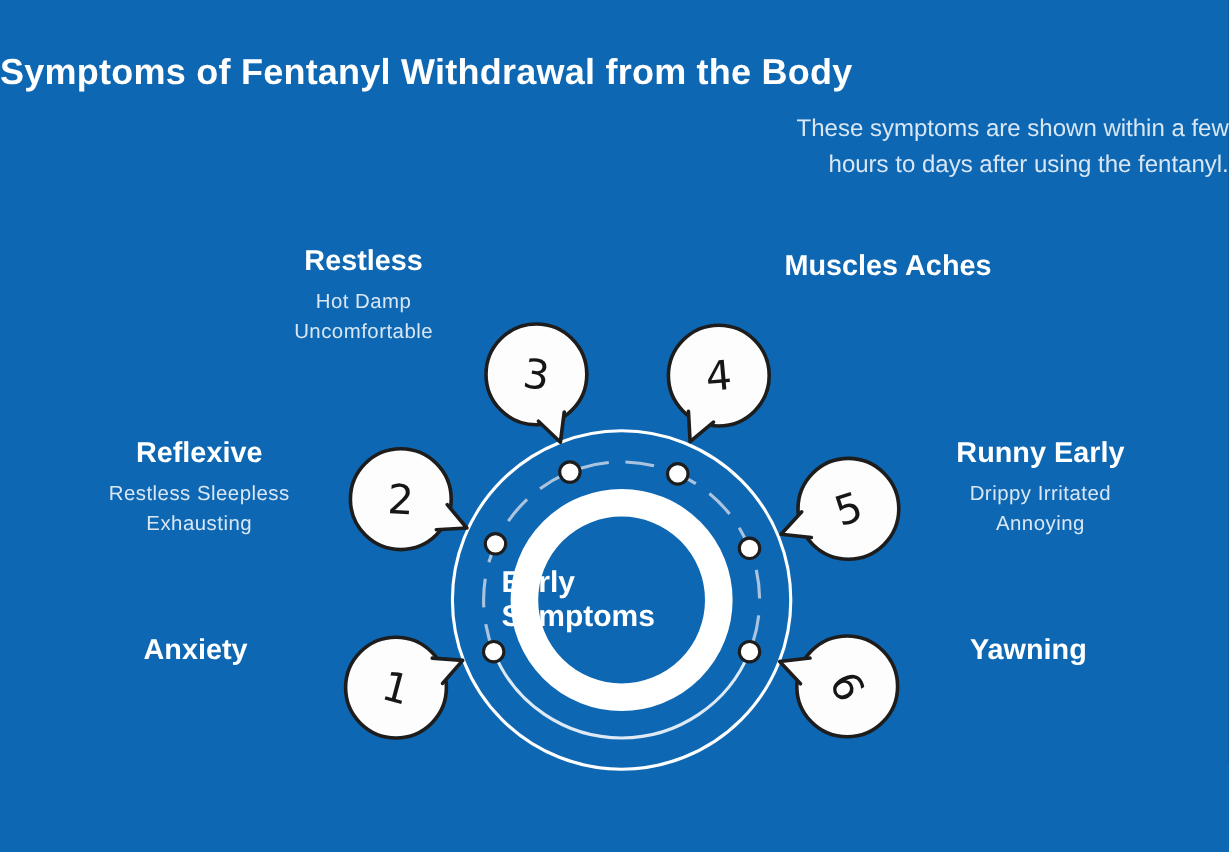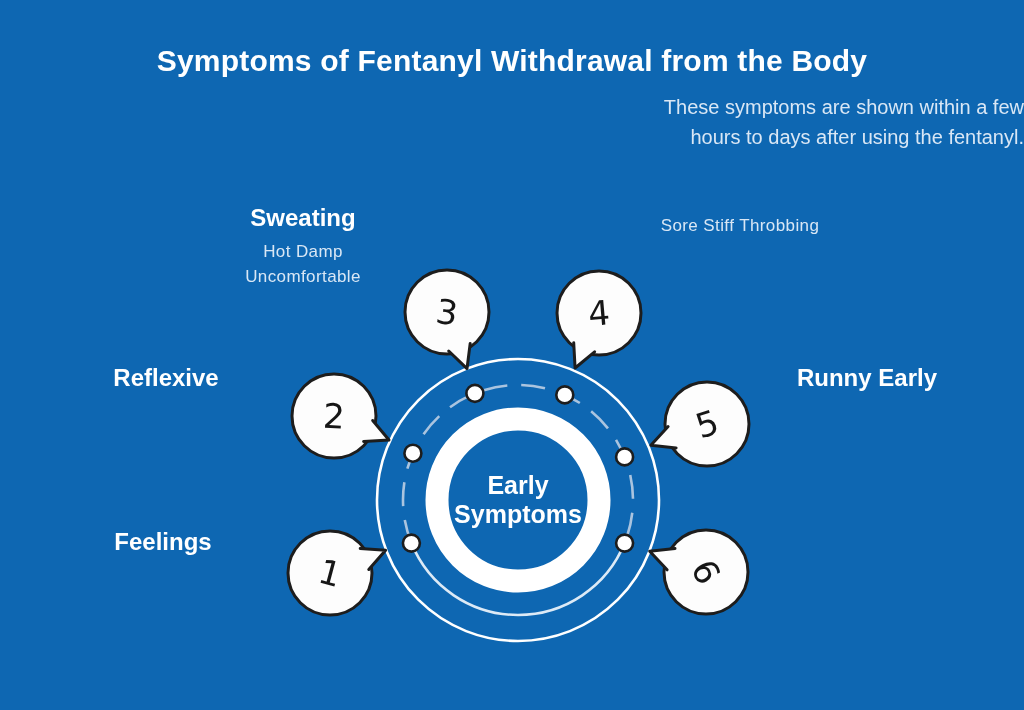--- a/index.html
+++ b/index.html
@@ -8,36 +8,36 @@
     --ring:#ffffff; --dash:#aac4df; --dash-solid:#ddeaf6;
   }
   html,body{margin:0;padding:0;}
   body{background:#222;font-family:"Liberation Sans",sans-serif;}
   .stage{
     position:relative;width:1024px;height:710px;overflow:hidden;
     background:var(--bg);
   }
   .abs{position:absolute;}
   .page-title{
-    left:0;top:44px;width:1024px;text-align:center;
+    left:0;top:44px;width:1024px;text-align:left;
     font-size:30px;font-weight:700;color:var(--txt);letter-spacing:.2px;
   }
   .page-subtitle{
     left:0;top:92px;width:1024px;text-align:right;
     font-size:20px;color:var(--soft);line-height:30px;white-space:pre-line;
   }
   .symptom{width:280px;text-align:center;}
   .sym-title{font-size:24px;font-weight:700;color:var(--txt);line-height:30px;}
   .sym-desc{
     margin-top:6px;font-family:Liberation Sans, sans-serif;
     font-size:17px;color:var(--soft);line-height:25px;letter-spacing:.4px;
     white-space:pre-line;
   }
   .center-label{
-    left:418px;top:471px;width:200px;text-align:center;
+    left:418px;top:471px;width:200px;
     font-size:25px;font-weight:700;color:var(--txt);line-height:29px;
     white-space:pre-line;
   }
   svg.diagram{position:absolute;left:0;top:0;}
   .ring-thick{fill:none;stroke:var(--ring);stroke-width:23px;}
   .ring-thin{fill:none;stroke:var(--ring);stroke-width:2.6px;}
   .arc-dashed{fill:none;stroke:var(--dash);stroke-width:2.6px;stroke-dasharray:24 14;}
   .arc-solid{fill:none;stroke:var(--dash-solid);stroke-width:2.6px;}
   .dot{fill:#ffffff;stroke:var(--bubble-stroke);stroke-width:2.6px;}
   .bubble-circle{fill:var(--bubble-fill);stroke:var(--bubble-stroke);stroke-width:3px;}
@@ -51,37 +51,42 @@
 </head>
 <body>
 
 <div class="stage">
 
   <div class="abs page-title">Symptoms of Fentanyl Withdrawal from the Body</div>
   <div class="abs page-subtitle">These symptoms are shown within a few
 hours to days after using the fentanyl.</div>
 
   <div class="abs symptom" style="left:163px;top:203px;">
-    <div class="sym-title">Sweating</div>
+    <div class="sym-title">Restless</div>
     <div class="sym-desc">Hot Damp
 Uncomfortable</div>
   </div>
   <div class="abs symptom" style="left:600px;top:207px;">
-    <div class="sym-desc">Sore Stiff Throbbing</div>
+    <div class="sym-title">Muscles Aches</div>
   </div>
   <div class="abs symptom" style="left:26px;top:363px;">
     <div class="sym-title">Reflexive</div>
+    <div class="sym-desc">Restless Sleepless
+Exhausting</div>
   </div>
   <div class="abs symptom" style="left:727px;top:363px;">
     <div class="sym-title">Runny Early</div>
+    <div class="sym-desc">Drippy Irritated
+Annoying</div>
   </div>
   <div class="abs symptom" style="left:23px;top:527px;">
-    <div class="sym-title">Feelings</div>
+    <div class="sym-title">Anxiety</div>
   </div>
   <div class="abs symptom" style="left:717px;top:527px;">
+    <div class="sym-title">Yawning</div>
   </div>
 
   <svg class="diagram" width="1024" height="710" viewBox="0 0 1024 710">
 
     <circle class="ring-thin" cx="518" cy="500" r="141"></circle>
 
     <path class="arc-dashed" d="M 411.4 543.1 A 115 115 0 1 1 624.6 543.1"></path>
     <path class="arc-solid" d="M 624.6 543.1 A 115 115 0 0 1 411.4 543.1"></path>
 
     <circle class="ring-thick" cx="518" cy="500" r="81"></circle>

